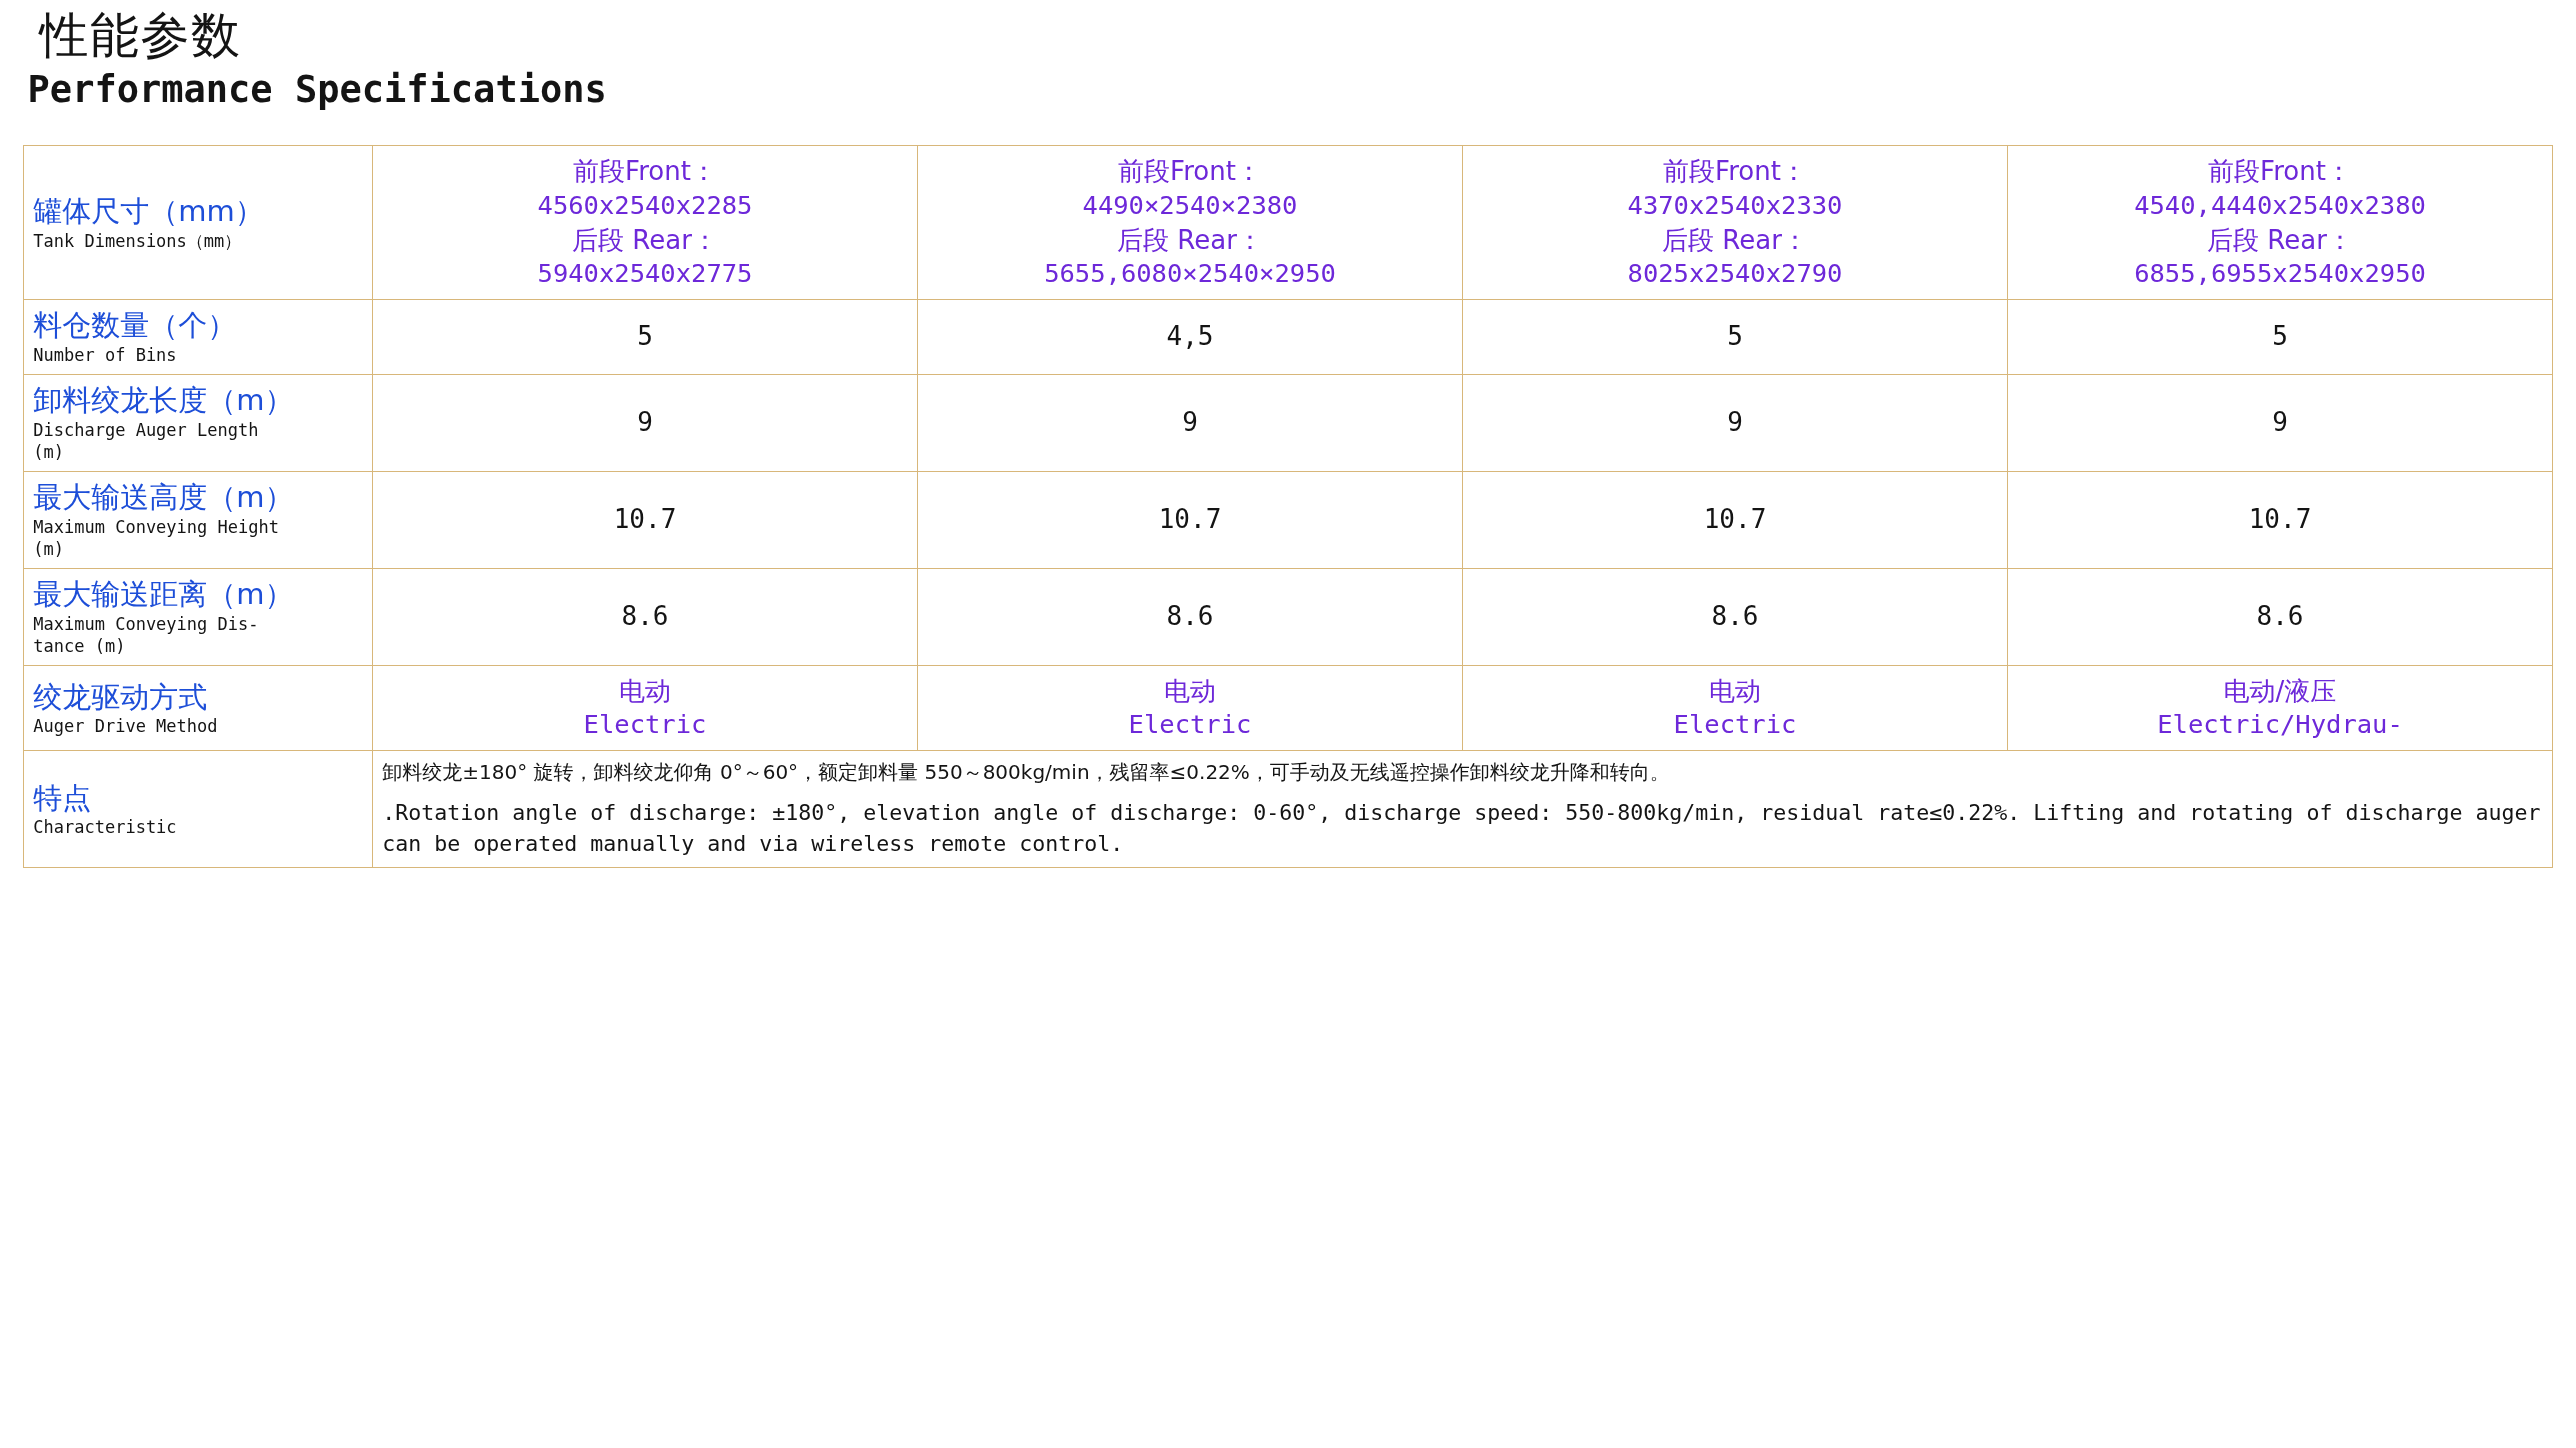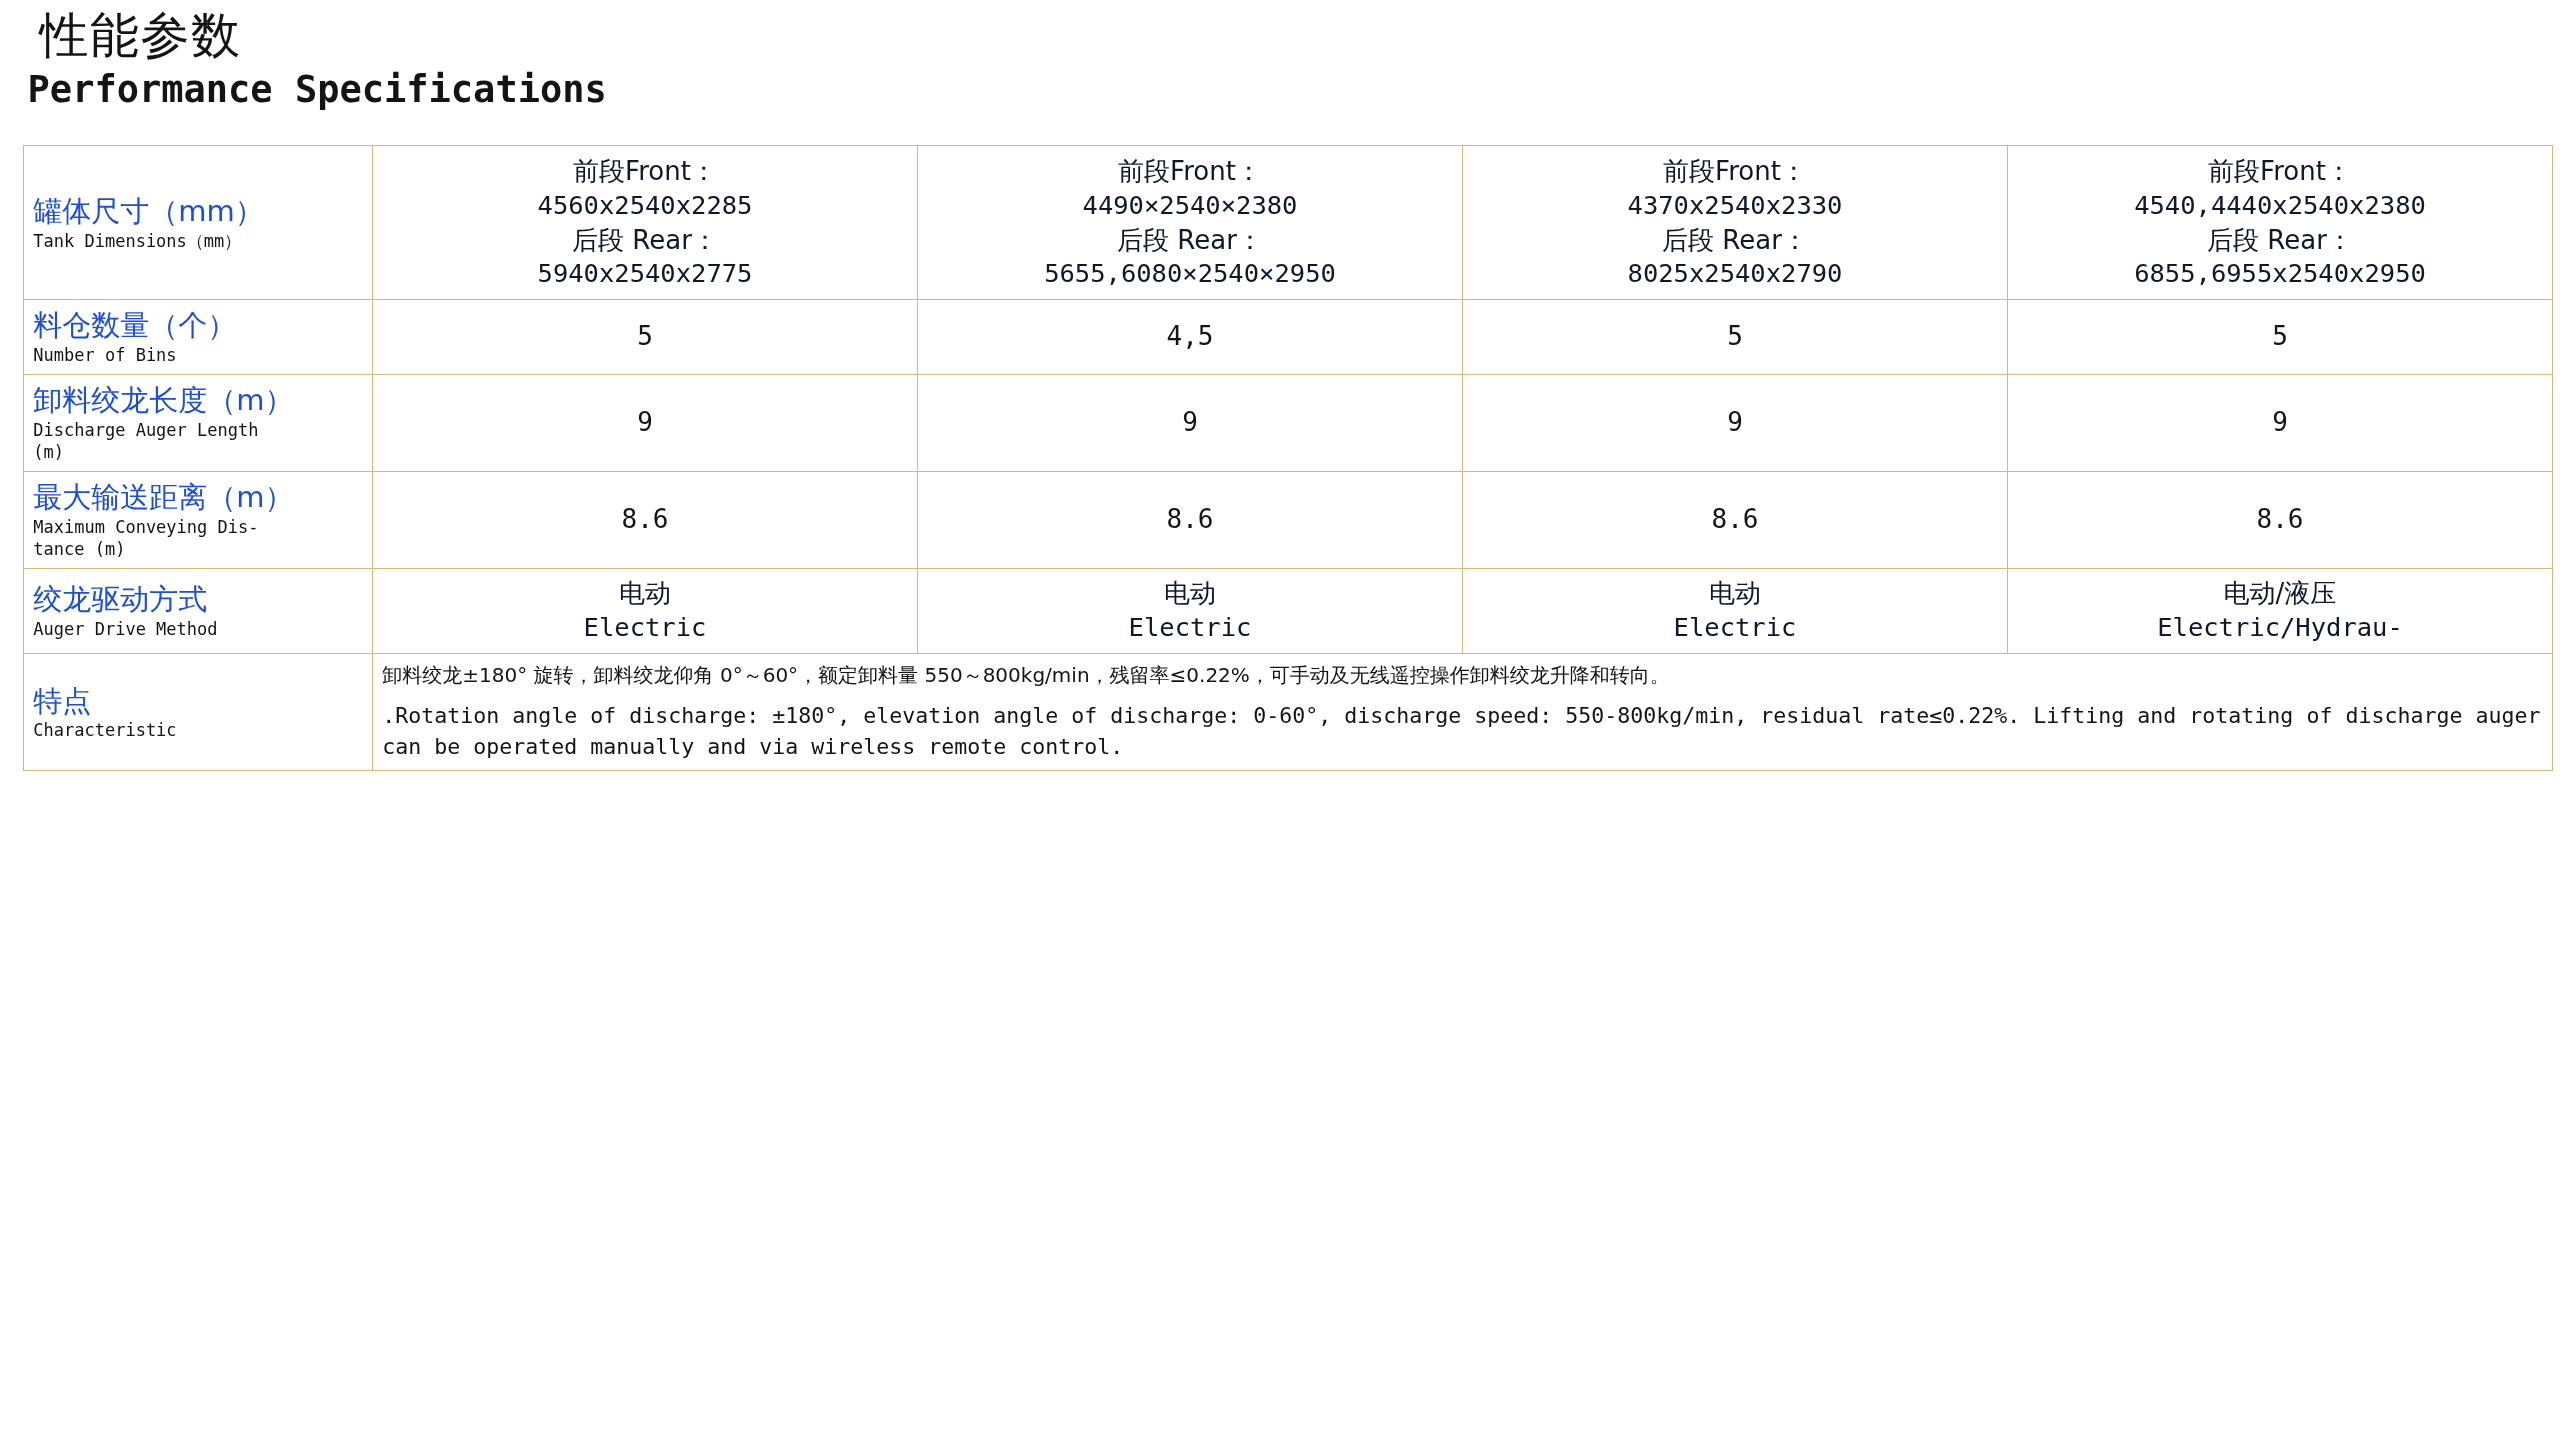--- a/index.html
+++ b/index.html
@@ -79,21 +79,21 @@
     margin-top: 1.5px;
   }
 
   .value-cell {
     text-align: center;
   }
   .value-line {
     font-family: "DejaVu Sans", sans-serif;
     font-size: 26px;
     line-height: 1.33;
-    color: #0f172a;
+    color: #6d28d9;
   }
   .value-line.mono {
     font-family: "DejaVu Sans Mono", monospace;
     font-size: 25.5px;
   }
   .value-num {
     font-family: "DejaVu Sans Mono", monospace;
     font-size: 26px;
     line-height: 1.3;
     color: #141414;
@@ -201,20 +201,39 @@
           <div class="value-num">9</div>
         </td>
         <td class="value-cell">
           <div class="value-num">9</div>
         </td>
         <td class="value-cell">
           <div class="value-num">9</div>
         </td>
       </tr>
 
+      <tr>
+        <td class="label-cell">
+          <div class="label-cn">最大输送高度（m）</div>
+          <div class="label-en">Maximum Conveying Height</div>
+          <div class="label-en sm">(m)</div>
+        </td>
+        <td class="value-cell">
+          <div class="value-num">10.7</div>
+        </td>
+        <td class="value-cell">
+          <div class="value-num">10.7</div>
+        </td>
+        <td class="value-cell">
+          <div class="value-num">10.7</div>
+        </td>
+        <td class="value-cell">
+          <div class="value-num">10.7</div>
+        </td>
+      </tr>
 
       <tr>
         <td class="label-cell">
           <div class="label-cn">最大输送距离（m）</div>
           <div class="label-en">Maximum Conveying Dis-</div>
           <div class="label-en sm">tance (m)</div>
         </td>
         <td class="value-cell">
           <div class="value-num">8.6</div>
         </td>

